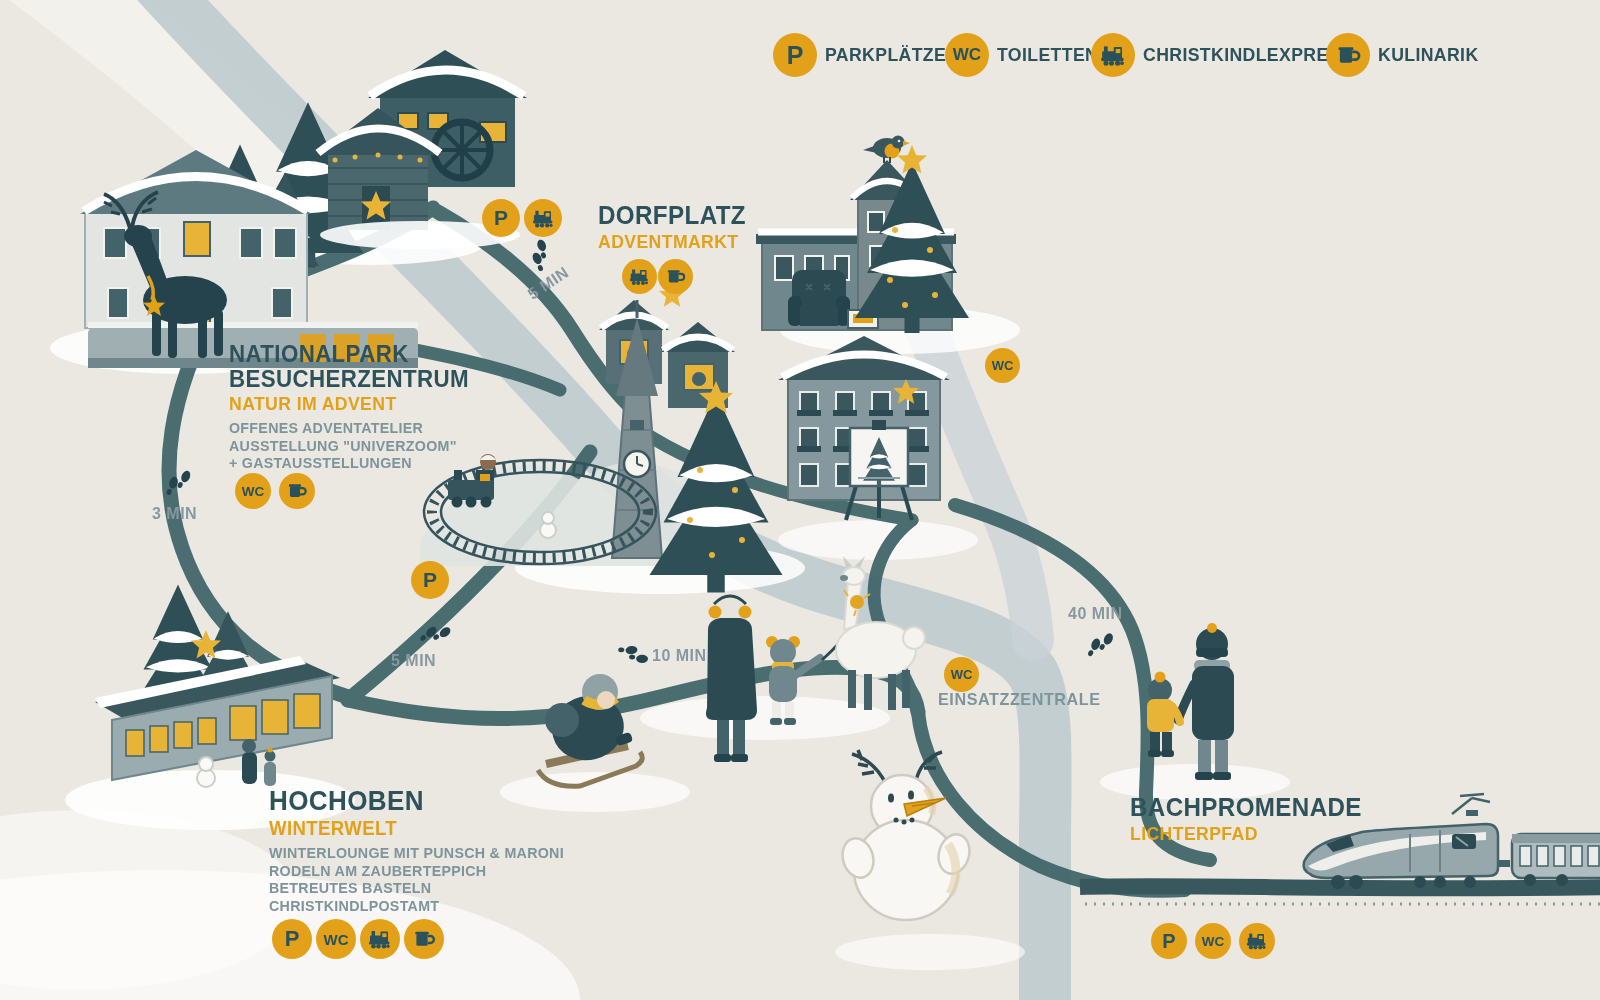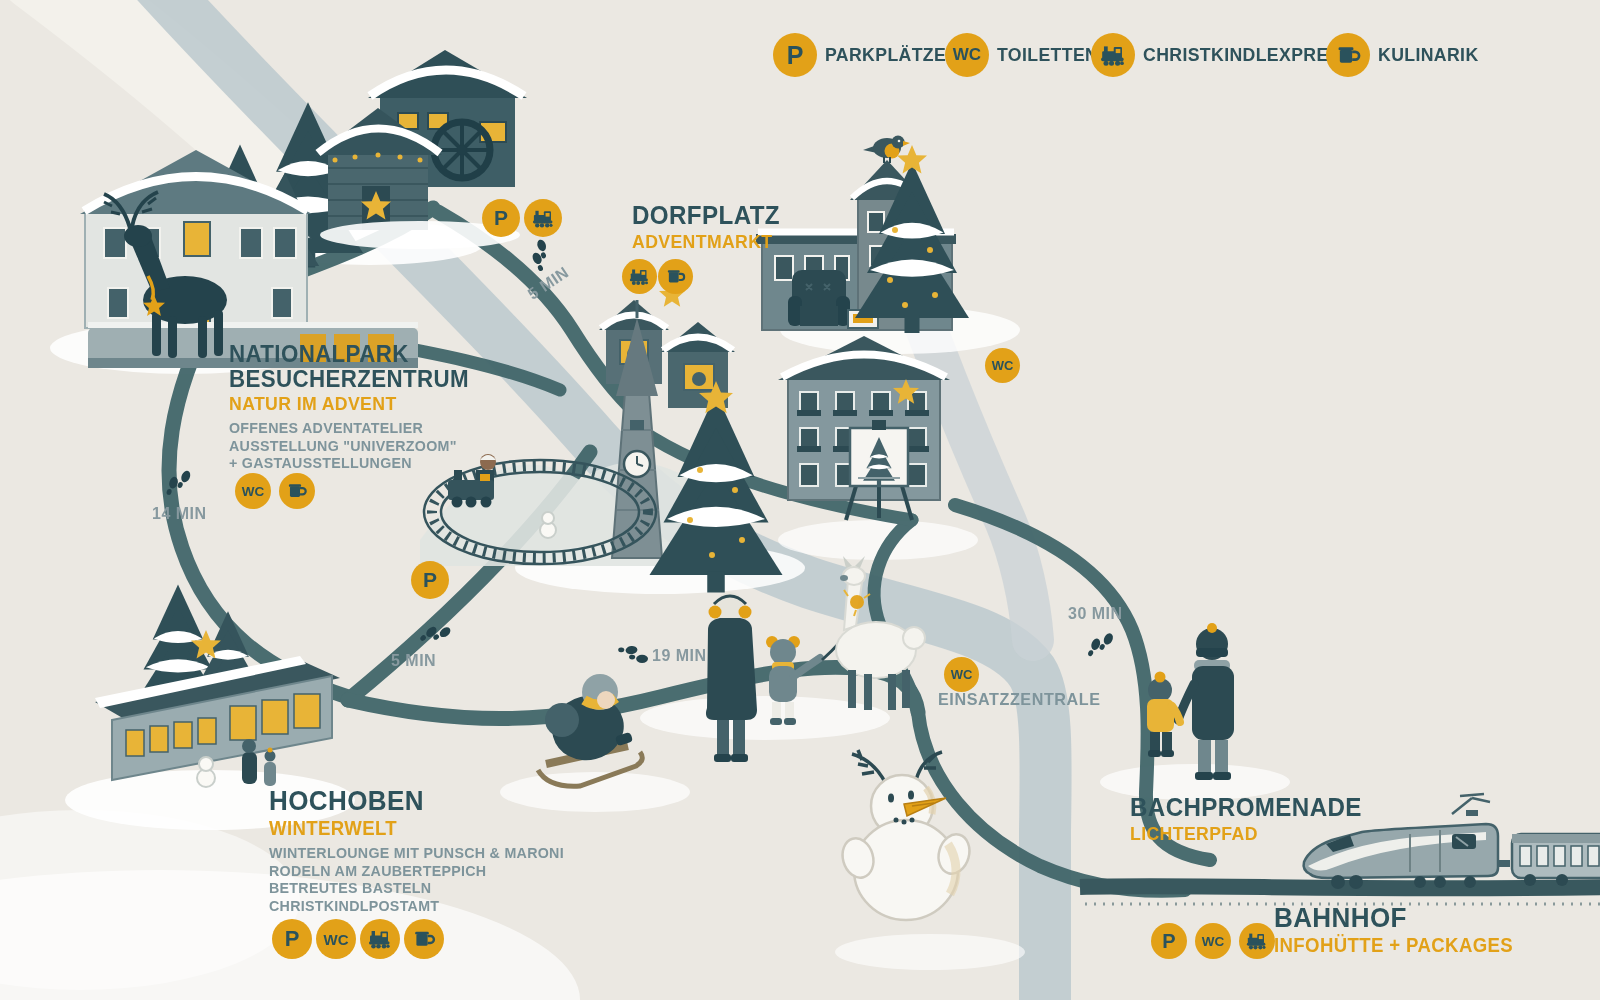--- a/index.html
+++ b/index.html
@@ -529,21 +529,21 @@
 
 <div class="badge bd38 abs" style="left:482px;top:199px">
       <span class="t1">P</span>
     </div>
 <div class="badge bd38 abs" style="left:524px;top:199px">
       <svg class="bglyph" viewBox="0 0 24 24">
         <use href="#g-train"></use>
       </svg>
     </div>
 
-<div class="abs" style="left:632px;top:202px">
+<div class="abs" style="left:598px;top:202px">
   <div class="loc-title">DORFPLATZ</div>
   <div class="loc-sub">ADVENTMARKT</div>
 </div>
 <div class="badge bd35 abs" style="left:622px;top:259px">
       <svg class="bglyph" viewBox="0 0 24 24">
         <use href="#g-train"></use>
       </svg>
     </div>
 <div class="badge bd35 abs" style="left:658px;top:259px">
       <svg class="bglyph" viewBox="0 0 24 24">
@@ -603,24 +603,20 @@
       <svg class="bglyph" viewBox="0 0 24 24">
         <use href="#g-mug"></use>
       </svg>
     </div>
 
 <div class="abs" style="left:1130px;top:794px">
   <div class="loc-title">BACHPROMENADE</div>
   <div class="loc-sub">LICHTERPFAD</div>
 </div>
 
-<div class="abs" style="left:1274px;top:903px">
-  <div class="loc-title sz28">BAHNHOF</div>
-  <div class="loc-sub" style="font-size:20px">INFOHÜTTE + PACKAGES</div>
-</div>
 <div class="badge bd36 abs" style="left:1151px;top:923px">
       <span class="t1">P</span>
     </div>
 <div class="badge bd36 abs" style="left:1195px;top:923px">
       <span class="t2">WC</span>
     </div>
 <div class="badge bd36 abs" style="left:1239px;top:923px">
       <svg class="bglyph" viewBox="0 0 24 24">
         <use href="#g-train"></use>
       </svg>
@@ -635,33 +631,33 @@
   <svg class="fp" width="32" height="34" viewBox="0 0 24 28" style="margin-left:18px">
         <use href="#g-foot"></use>
       </svg>
   <div class="walk">5 MIN</div>
 </div>
 <div class="abs" style="left:164px;top:468px;transform:rotate(10deg)">
   <svg class="fp" width="32" height="34" viewBox="0 0 24 28">
         <use href="#g-foot"></use>
       </svg>
 </div>
-<div class="walk abs" style="left:152px;top:505px">14 MIN</div>
+<div class="walk abs" style="left:152px;top:505px">3 MIN</div>
 <div class="abs" style="left:420px;top:620px;transform:rotate(38deg)">
   <svg class="fp" width="32" height="34" viewBox="0 0 24 28">
         <use href="#g-foot"></use>
       </svg>
 </div>
 <div class="walk abs" style="left:391px;top:652px">5 MIN</div>
 <div class="abs" style="left:616px;top:640px;transform:rotate(76deg)">
   <svg class="fp" width="32" height="34" viewBox="0 0 24 28">
         <use href="#g-foot"></use>
       </svg>
 </div>
-<div class="walk abs" style="left:652px;top:647px">19 MIN</div>
-<div class="walk abs" style="left:1068px;top:605px">30 MIN</div>
+<div class="walk abs" style="left:652px;top:647px">10 MIN</div>
+<div class="walk abs" style="left:1068px;top:605px">40 MIN</div>
 <div class="abs" style="left:1086px;top:630px;transform:rotate(14deg)">
   <svg class="fp" width="32" height="34" viewBox="0 0 24 28">
         <use href="#g-foot"></use>
       </svg>
 </div>
 
 </div>
 
 </body></html>

